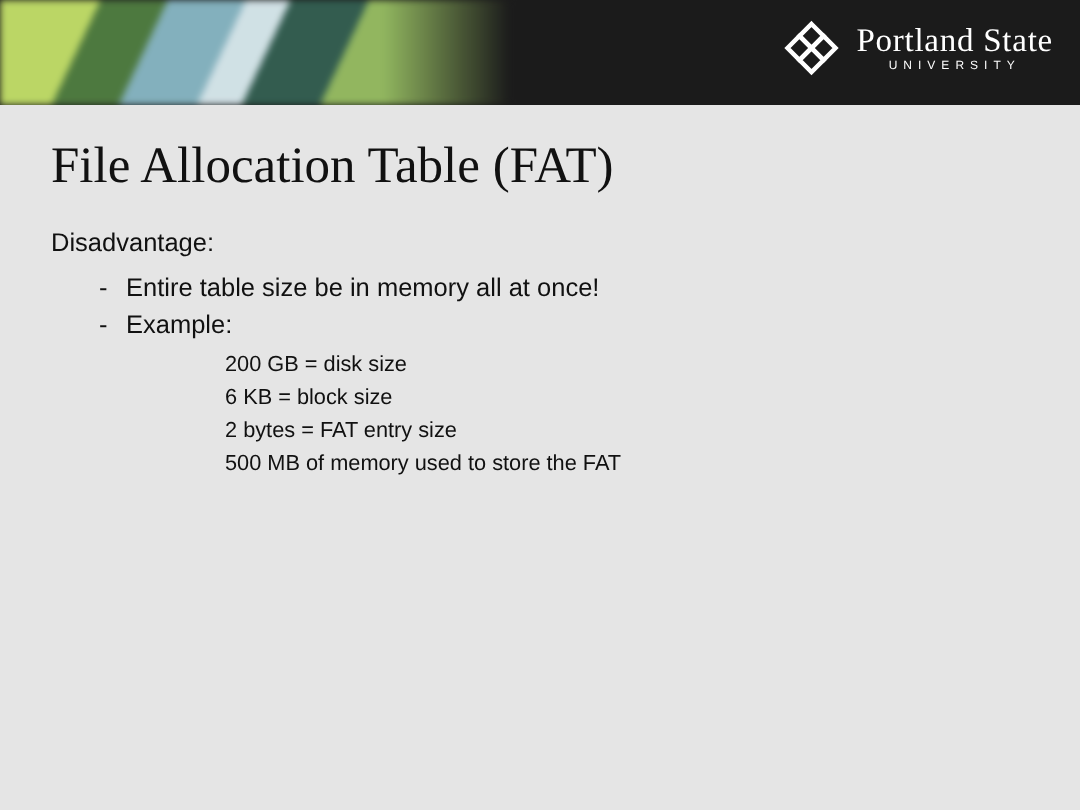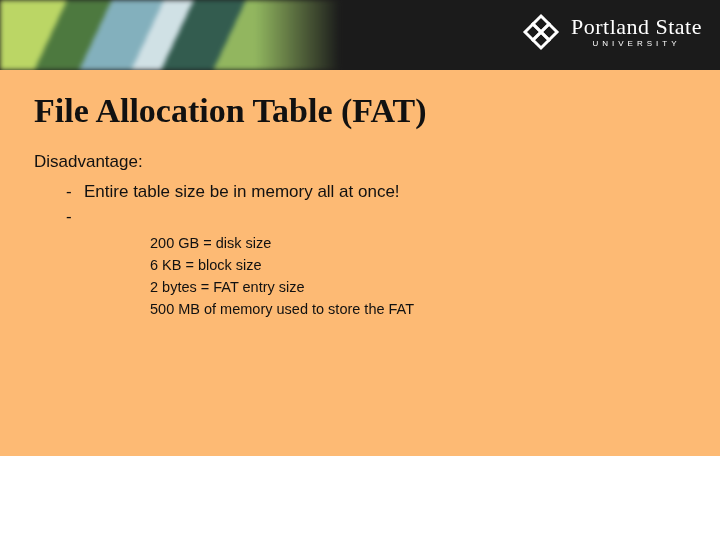--- a/index.html
+++ b/index.html
@@ -1,17 +1,17 @@
 <!DOCTYPE html>
 <html><head>
 <meta charset="utf-8">
 <style>
   * { margin: 0; padding: 0; box-sizing: border-box; }
   html, body { width: 720px; height: 540px; font-family: Verdana, Geneva, sans-serif; background: #fff; }
-  .slide { width: 720px; height: 456px; position: relative; overflow: hidden; background: #fdba74; }
+  .slide { width: 720px; height: 540px; position: relative; overflow: hidden; background: #e5e5e5; }
 
   
   .banner {
     position: relative;
     width: 100%;
     height: 70px;
     background: #1b1b1b;
     overflow: hidden;
   }
   .banner-photo {
@@ -38,21 +38,21 @@
   .logo-mark svg { display: block; }
   .logo-text { margin-left: 10px; line-height: 1; }
   .logo-name { font-family: Georgia, 'Times New Roman', serif; font-size: 22px; letter-spacing: 0.5px; }
   .logo-sub  { font-size: 8px; letter-spacing: 4px; text-align: center; margin-top: 2px; }
 
   
   .content { padding: 22px 34px 0 34px; }
   .title {
     font-family: Georgia, 'Times New Roman', serif;
     font-size: 34px;
-    font-weight: 700;
+    font-weight: 400;
     color: #111;
     margin-bottom: 22px;
   }
   .subhead {
     font-size: 17px;
     color: #111;
     margin-bottom: 8px;
   }
   .bullets { margin-left: 32px; }
   .bullet-row { display: flex; font-size: 17px; color: #111; line-height: 1.45; }
@@ -88,20 +88,21 @@
 
     <div class="subhead">Disadvantage:</div>
 
     <div class="bullets">
       <div class="bullet-row">
         <span class="bullet-dash">-</span>
         <span>Entire table size be in memory all at once!</span>
       </div>
       <div class="bullet-row">
         <span class="bullet-dash">-</span>
+        <span>Example:</span>
       </div>
     </div>
 
     <div class="example-list">
       <div class="example-line">200 GB = disk size</div>
       <div class="example-line">6 KB = block size</div>
       <div class="example-line">2 bytes = FAT entry size</div>
       <div class="example-line">500 MB of memory used to store the FAT</div>
     </div>
   </div>

